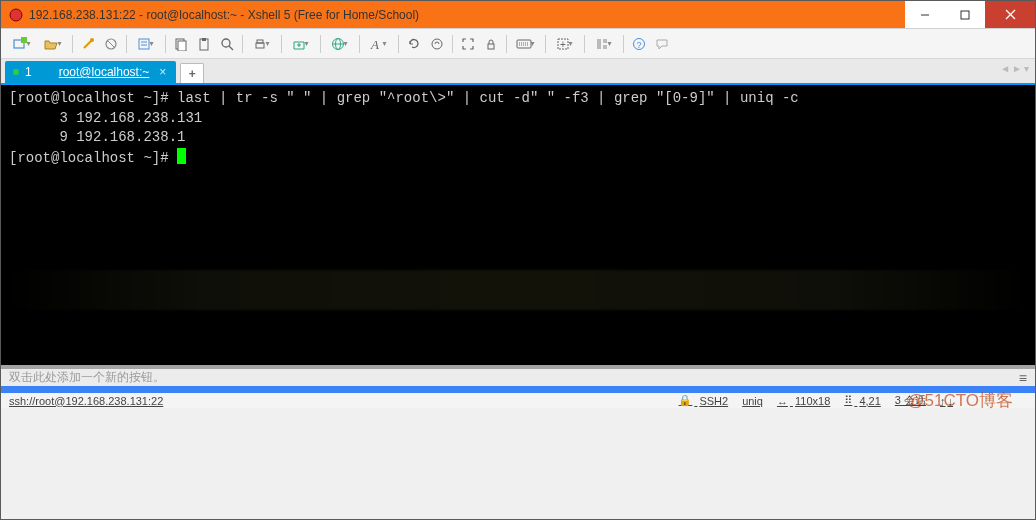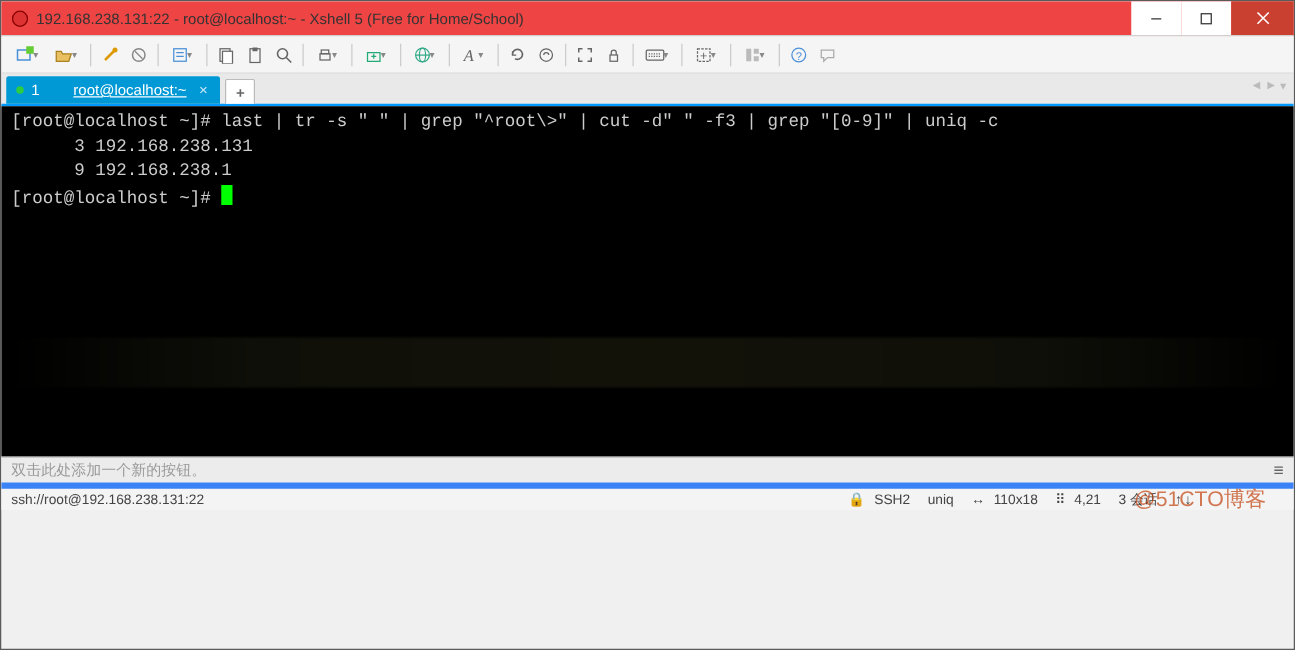--- a/index.html
+++ b/index.html
@@ -6,21 +6,21 @@
     body {
       font-family: "Segoe UI", Tahoma, sans-serif;
       font-size: 12px;
       background: #f0f0f0;
       width: 1036px;
       height: 520px;
       overflow: hidden;
       border: 1px solid #5a5a5a;
     }
     .titlebar {
-      background: #ef4444;
+      background: #f97316;
       height: 28px;
       display: flex;
       align-items: center;
       padding-left: 8px;
       border-bottom: 1px solid #d0d0d0;
     }
     .titlebar .app-icon {
       width: 14px; height: 14px;
       margin-right: 6px;
       display: flex; align-items: center; justify-content: center;
@@ -123,33 +123,34 @@
       filter: blur(1px);
     }
     .hintbar {
       background: #ececec;
       color: #9a9a9a;
       height: 21px;
       padding: 0 8px;
       display: flex;
       align-items: center;
       font-size: 12px;
-      border-top: 1px solid #a3a3a3;
+      border-top: 4px solid #a3a3a3;
     }
     .hintbar .ham { margin-left:auto; font-size:14px; color:#666; }
     .statusbar {
       background: #f4f4f4;
       height: 22px;
       padding: 0 8px;
       display: flex;
       align-items: center;
       font-size: 11px;
       color: #444;
-      border-top: 5px solid #3b82f6;
+      border-top: 7px solid #3b82f6;
       position: relative;
+      text-decoration: underline;
     }
     .statusbar .right { margin-left: auto; display: flex; gap: 14px; align-items: center; }
     .statusbar .watermark { position:absolute; right:22px; color:#c2410c; opacity:0.7; font-size:17px; pointer-events:none;}
     .statusbar .lock { font-size:11px; }
     .upd { display:inline-flex; align-items:center; gap:2px;}
     svg { display:block; }
   </style>
 </head>
 <body>
 

